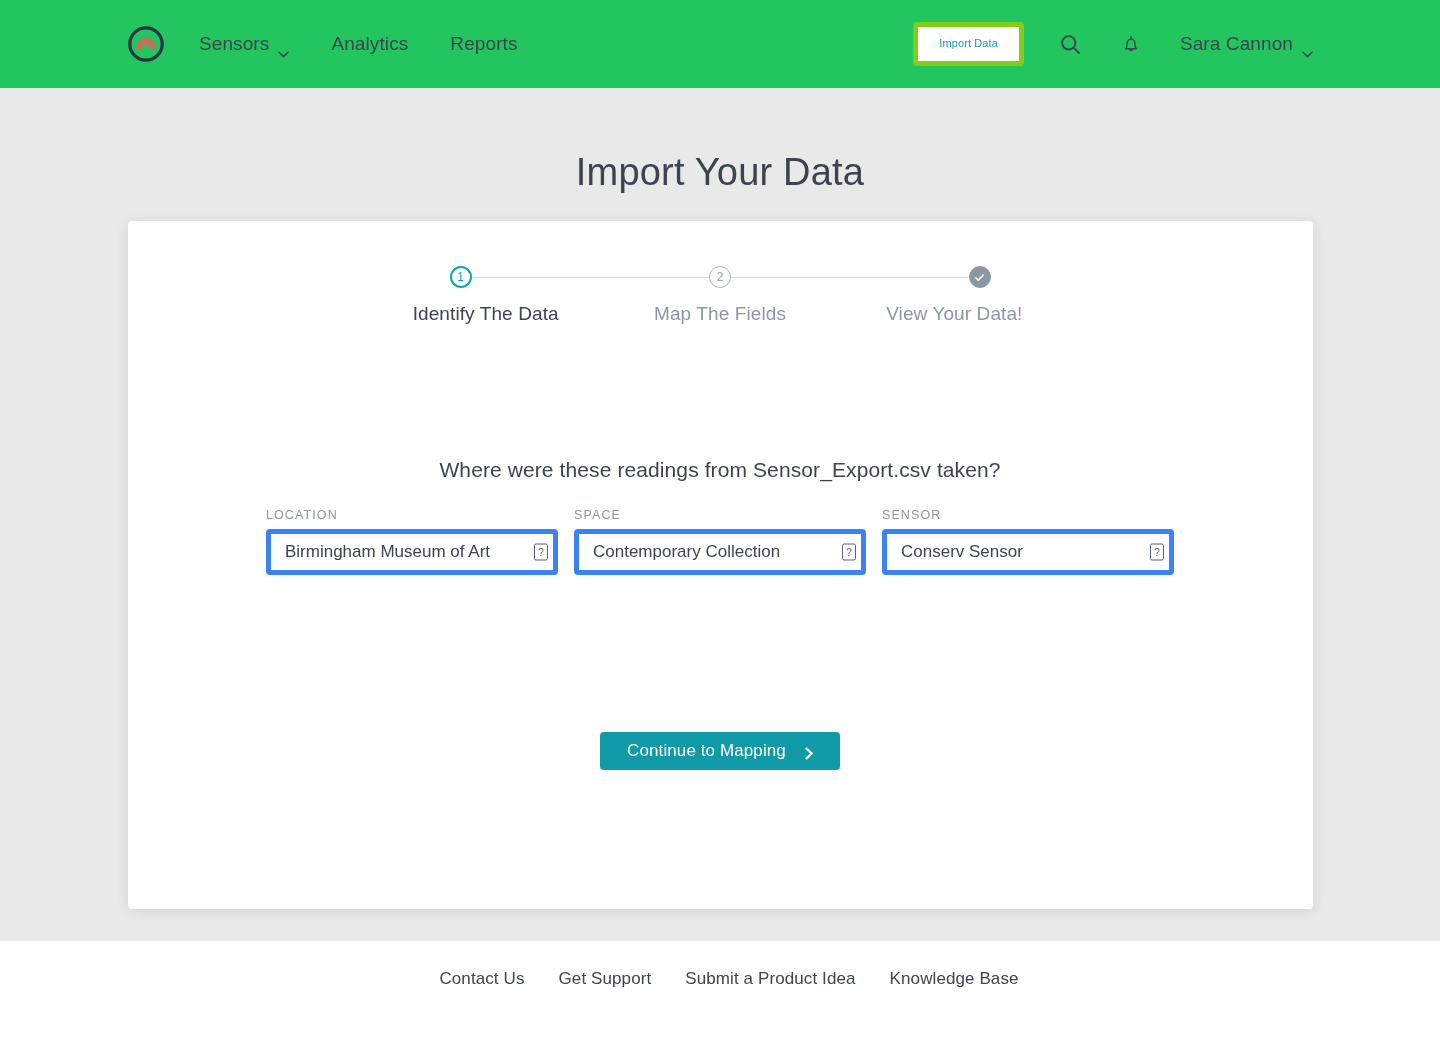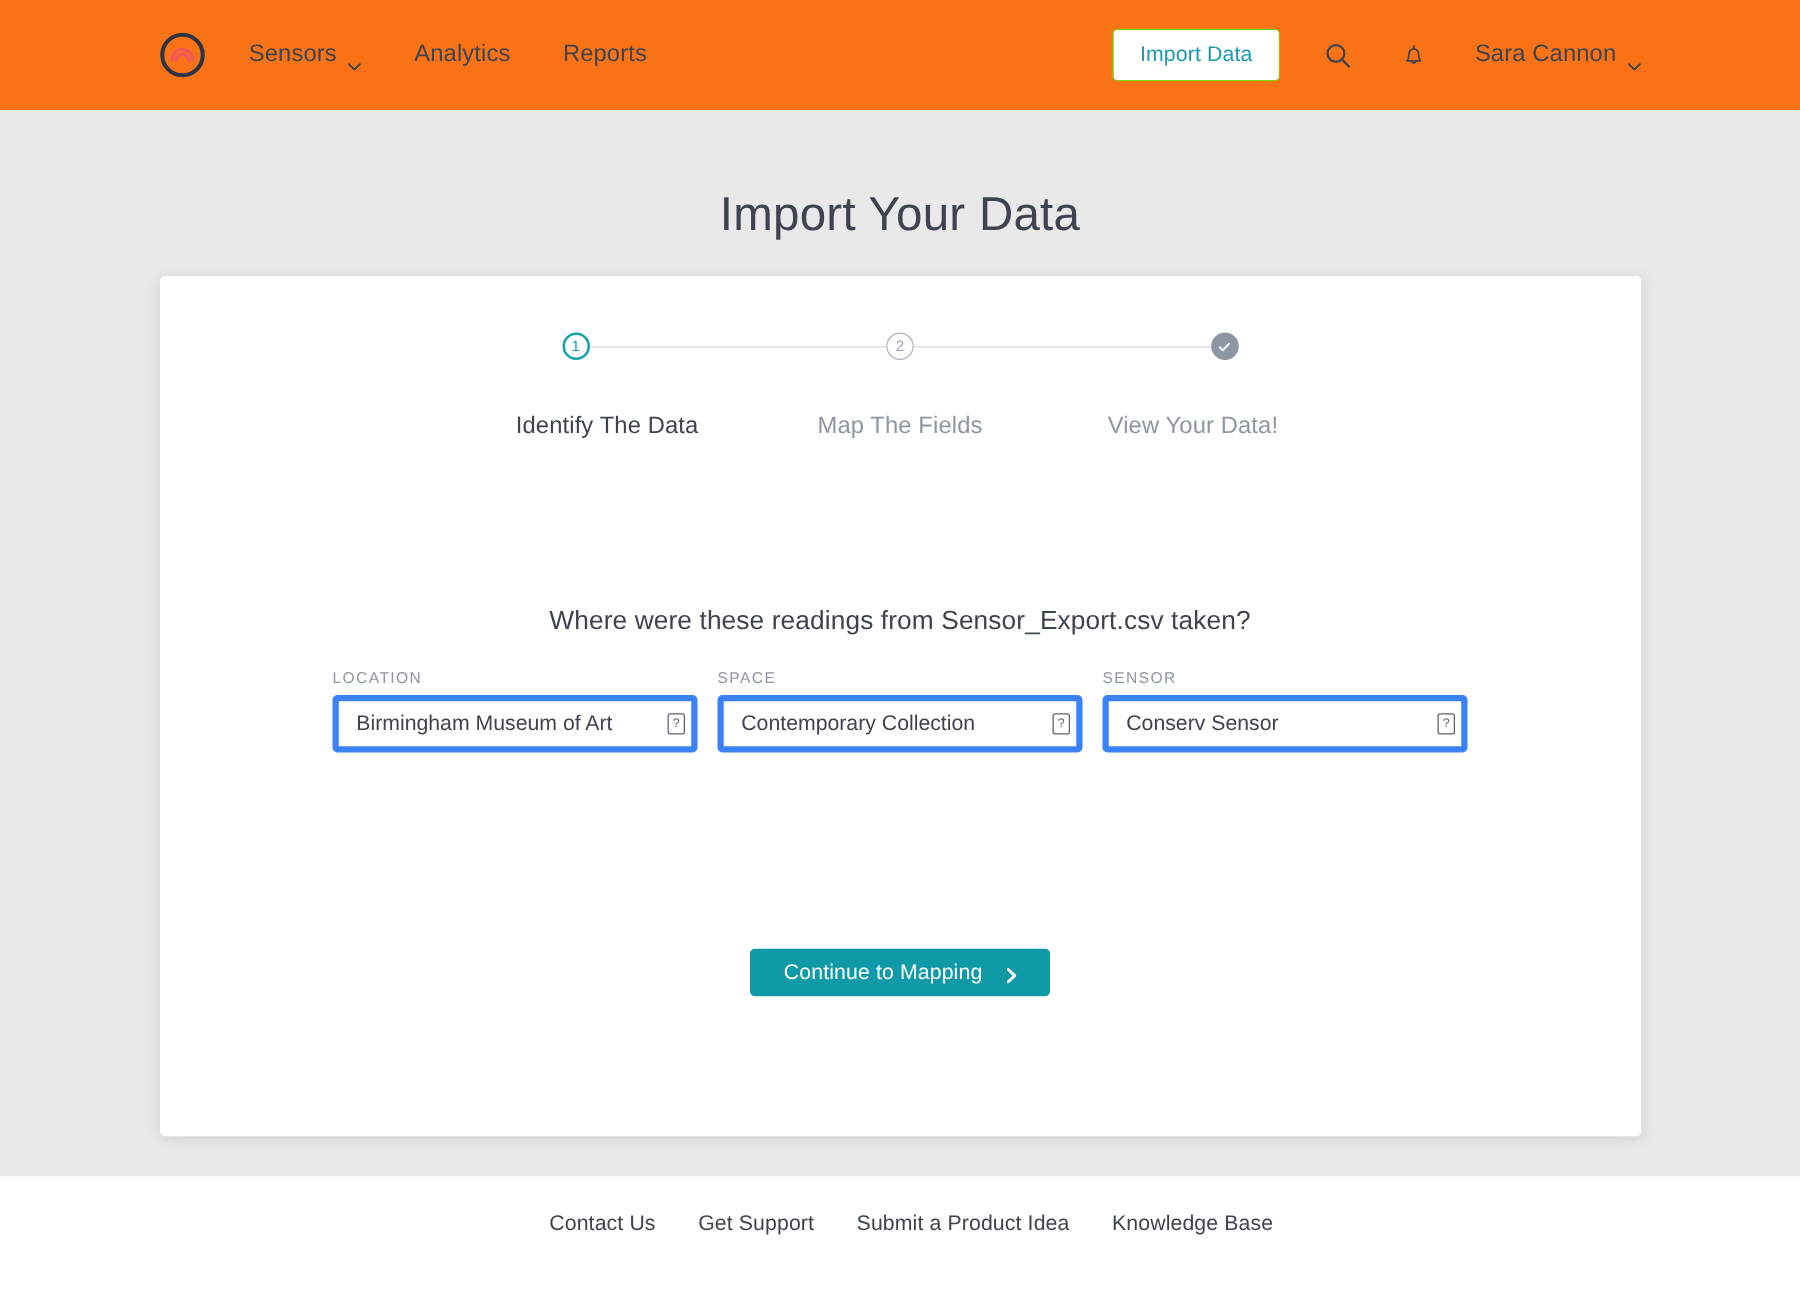--- a/index.html
+++ b/index.html
@@ -13,21 +13,21 @@
     height: 1047px;
     font-family: "Liberation Sans", sans-serif;
     background: #ffffff;
     color: #3d4450;
     overflow: hidden;
   }
 
   
   .header {
     height: 88px;
-    background: #f97316;
+    background: #22c55e;
     display: flex;
     align-items: center;
     padding: 0 127px 0 128px;
     position: relative;
     z-index: 5;
   }
   .header-left {
     display: flex;
     align-items: center;
   }
@@ -59,25 +59,25 @@
     margin-left: 9px;
     display: inline-block;
     flex: none;
   }
   .header-right {
     margin-left: auto;
     display: flex;
     align-items: center;
   }
   .import-btn {
-    border: 1px solid #84cc16;
+    border: 5px solid #84cc16;
     color: #1b9aaa;
     background: #ffffff;
     border-radius: 4px;
-    font-size: 17px;
+    font-size: 11px;
     font-family: "Liberation Sans", sans-serif;
     padding: 11px 21px 12px;
     cursor: pointer;
     letter-spacing: .1px;
     line-height: 1;
   }
   .icon-btn {
     width: 26px;
     height: 26px;
     margin-left: 34px;
@@ -170,21 +170,21 @@
   }
   .step-circle.done {
     background: #8d96a3;
     border: 1px solid #8d96a3;
     color: #ffffff;
   }
   .step-check { width: 11px; height: 11px; display:block; }
 
   .step-labels {
     display: flex;
-    margin-top: 41px;
+    margin-top: 14px;
   }
   .step-label {
     flex: 1;
     text-align: center;
     font-size: 19px;
     letter-spacing: .1px;
     white-space: nowrap;
   }
   .step-label.active { color: #3d4450; }
   .step-label.inactive { color: #8d96a3; }

